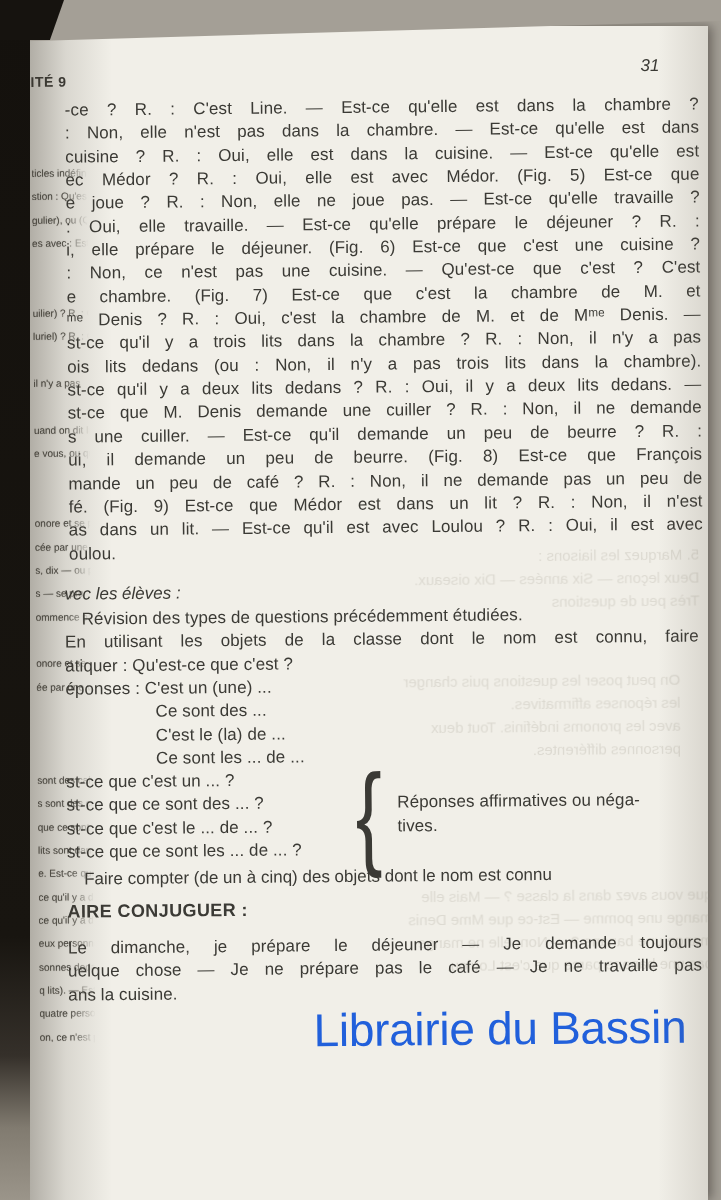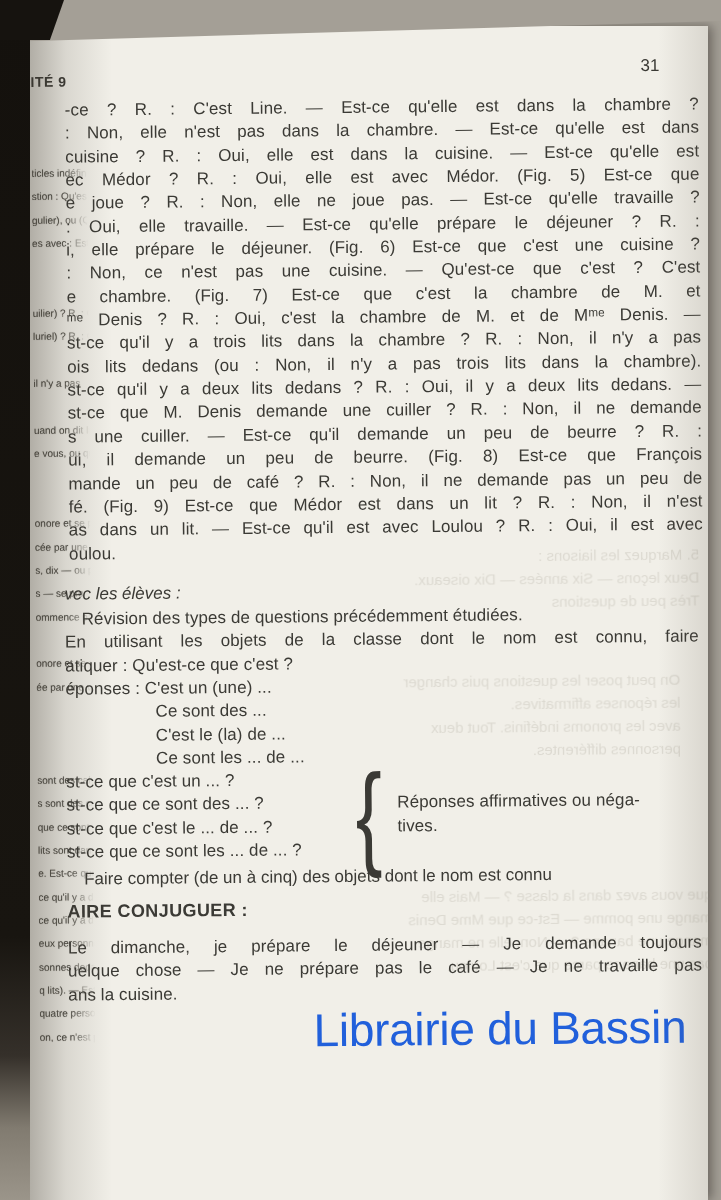--- a/index.html
+++ b/index.html
@@ -19,21 +19,21 @@
   .page-content{position:absolute;inset:0;transform:rotate(-0.55deg);transform-origin:60% 0;
         z-index:2;color:var(--color-ink,#3b3a35);}
 
   
   .tline{height:23.35px;line-height:23.35px;font-size:17px;letter-spacing:0.1px;
          overflow:hidden;white-space:nowrap;}
   .jlines .tline{white-space:normal;text-align:justify;text-align-last:justify;}
   .jlines .tline:last-child{text-align-last:left;}
 
   
-  .page-number{position:absolute;left:612px;top:32px;font-size:17px;}
+  .page-number{position:absolute;left:612px;top:32px;font-size:17px;font-style:italic;}
   .running-head{position:absolute;left:2px;top:44px;font-size:14px;font-weight:bold;letter-spacing:0.5px;}
   .dialogue{position:absolute;left:36px;top:69px;width:634px;}
   .avec-heading{position:absolute;left:31px;top:553px;font-size:17px;font-style:italic;line-height:23px;}
   .block2{position:absolute;left:31px;top:578px;width:634px;}
   .block2 .tline:nth-child(1){padding-left:17px;}
   .block2 .tline:nth-child(2){white-space:normal;text-align:justify;text-align-last:justify;}
   .block2 .tline:nth-child(n+5){padding-left:90px;}
   .qa-row{position:absolute;left:31px;top:741px;display:flex;align-items:center;}
   .qlist{width:272px;}
   .brace{font-size:110px;line-height:90px;font-weight:300;margin-left:12px;

